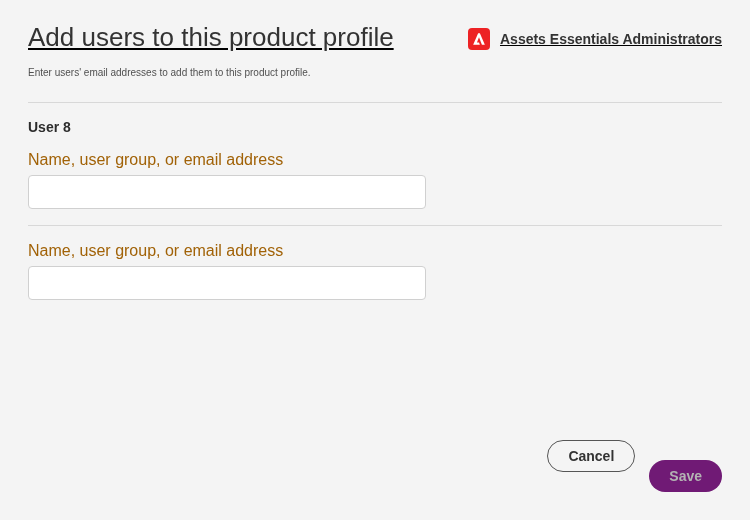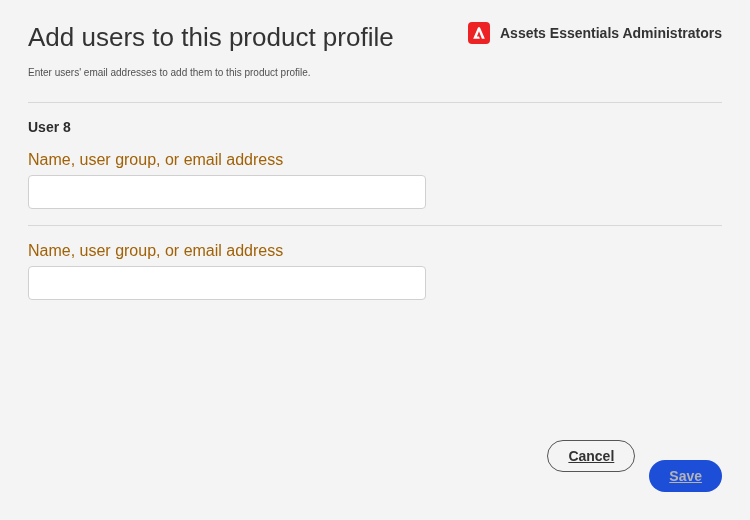--- a/index.html
+++ b/index.html
@@ -13,30 +13,32 @@
       width: 750px;
       height: 520px;
       padding: 22px 28px;
       position: relative;
     }
     .header {
       display: flex;
       justify-content: space-between;
       align-items: flex-start;
       margin-bottom: 14px;
+      text-decoration: underline;
     }
     .title {
       font-size: 26px;
       font-weight: 300;
       color: #333;
     }
     .product-badge {
       display: flex;
       align-items: center;
       gap: 10px;
+      margin-top: 6px;
     }
     .adobe-icon {
       width: 22px;
       height: 22px;
       background-color: #ed2224;
       border-radius: 4px;
       display: flex;
       align-items: center;
       justify-content: center;
     }
@@ -94,29 +96,28 @@
     .btn {
       height: 32px;
       padding: 0 20px;
       border-radius: 16px;
       font-size: 14px;
       font-weight: 700;
       cursor: pointer;
       display: inline-flex;
       align-items: center;
       justify-content: center;
-      text-decoration: underline;
     }
     .btn-cancel {
       background-color: transparent;
       border: 1.5px solid #555;
       color: #333;
     }
     .btn-save {
-      background-color: #1d4ed8;
+      background-color: #701a75;
       border: none;
       color: #b3b3b3;
       cursor: default;
       margin-top: 40px;
     }
   </style>
 </head>
 <body>
 
 <div class="header">

